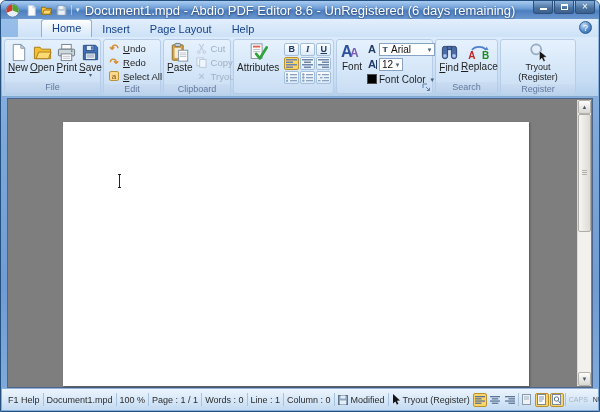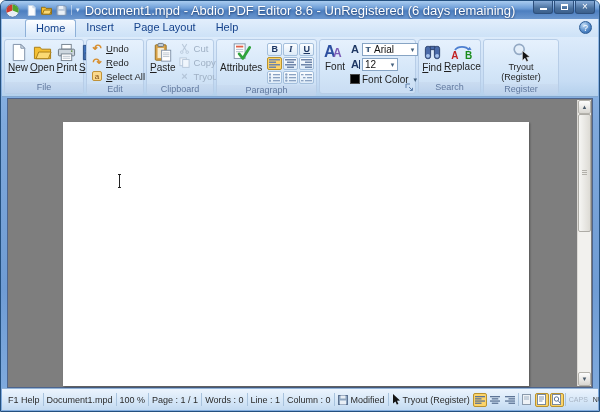--- a/index.html
+++ b/index.html
@@ -18,37 +18,37 @@
   .qarrow{font-size:7px;color:#eaf2fb;line-height:10px;}
   .title{position:absolute;left:0;right:0;top:2px;text-align:center;font-size:13px;color:#fff;
     text-shadow:0 1px 2px rgba(10,35,80,.8);pointer-events:none;white-space:nowrap;}
   .winbtns{position:absolute;right:4px;top:0;display:flex;gap:1px;z-index:3;}
   .wbtn{width:20px;height:13px;box-sizing:border-box;border:1px solid #2d4f7c;border-top:none;
     border-radius:0 0 3px 3px;background:linear-gradient(#88acd8,#4a719e 60%,#3c608c);
     display:flex;align-items:center;justify-content:center;color:#fff;font-size:10px;line-height:10px;}
   .glyph-min{width:7px;height:2px;background:#fff;margin-top:4px;}
   .glyph-max{width:7px;height:6px;box-sizing:border-box;border:1px solid #fff;border-top:2px solid #fff;}
   
-  .tabrow{position:absolute;top:18px;left:1px;right:1px;height:18px;
-    background:linear-gradient(#e2eefc,#cde2f7);display:flex;padding-left:23px;box-sizing:border-box;}
+  .tabrow{position:absolute;top:18px;left:17px;right:1px;height:18px;
+    background:linear-gradient(#e2eefc,#cde2f7);display:flex;align-items:flex-end;padding-left:23px;box-sizing:border-box;}
   .tab{height:16px;line-height:16px;padding:0 10px;font-size:11px;color:var(--tab_text,#15428b);border-radius:3px 3px 0 0;}
   .tab.active{background:linear-gradient(#fdfeff,#e7f1fc 55%,#d7e8fa);border:1px solid #8db0d8;border-bottom:none;height:17px;line-height:17px;}
   .help-orb{position:absolute;right:6px;top:2px;width:13px;height:13px;border-radius:50%;
     background:radial-gradient(circle at 35% 28%,#c4def7,#4f86c6 60%,#2e62a0);border:1px solid #2c5c96;
     color:#fff;font-size:9px;line-height:13px;text-align:center;box-sizing:border-box;}
   
   .ribbon{position:absolute;top:36px;left:1px;right:1px;height:60px;box-sizing:border-box;
     background:linear-gradient(#dcebfb,#c6dcf4 75%,#b4d0ec);border-bottom:1px solid #84a8d0;
     display:flex;align-items:flex-start;padding:2px 0 0 2px;}
   .rgroup{height:55px;margin-right:2px;box-sizing:border-box;border:1px solid #b7cde7;border-radius:3px;
     background:linear-gradient(#e6f1fd,#d4e6f8 60%,#c9ddf3);display:flex;flex-direction:column;position:relative;}
   .rcontent{flex:1;display:flex;align-items:flex-start;padding:1px 2px;box-sizing:border-box;}
   .rlabel{height:11px;line-height:11px;text-align:center;font-size:9px;color:#60789e;
     background:linear-gradient(#cadcf1,#bcd2ec);border-radius:0 0 2px 2px;}
-  .g-file{width:80px}.g-edit{width:58px}.g-clip{width:68px}.g-para{width:101px}
+  .g-file{width:97px}.g-edit{width:58px}.g-clip{width:68px}.g-para{width:101px}
   .g-font{width:97px}.g-search{width:63px}.g-reg{width:76px}
   .bigbtn{display:flex;flex-direction:column;align-items:center;padding:1px 1px;border-radius:2px;flex:0 0 auto;}
   .icon19{width:20px;height:20px;display:flex;align-items:center;justify-content:center;}
   .blabel{display:block;font-size:10px;color:#1e1e1e;line-height:11px;white-space:nowrap;}
   .blabel2{display:block;font-size:9px;color:#1e1e1e;line-height:10px;white-space:nowrap;text-align:center;}
   .accel::first-letter{text-decoration:underline;}
   .mini-arrow{font-size:6px;line-height:5px;color:#44617e;}
   .scol{display:flex;flex-direction:column;justify-content:flex-start;}
   .smallbtn{display:flex;align-items:center;gap:3px;height:14px;padding:0 2px;}
   .sicon{width:12px;height:12px;display:flex;align-items:center;justify-content:center;}
@@ -68,21 +68,21 @@
   .uglyph{text-decoration:underline;}
   .font-big-icon{position:relative;width:24px;height:19px;}
   .fa1{position:absolute;left:1px;top:0;font-size:16px;font-weight:bold;color:#2d50a0;line-height:19px;}
   .fa2{position:absolute;left:10px;top:4px;font-size:12px;font-weight:bold;color:#7a5ab5;line-height:15px;}
   .fcol{display:flex;flex-direction:column;gap:1px;margin-left:2px;margin-top:1px;}
   .frow{display:flex;align-items:center;gap:2px;height:14px;}
   .fletter{font-size:11px;font-weight:bold;color:#1f3864;width:10px;text-align:center;position:relative;line-height:13px;}
   .fletter.size::after{content:"";position:absolute;right:0;top:2px;bottom:2px;width:1px;background:#1f3864;}
   .combo{display:flex;align-items:center;background:#fff;border:1px solid #87a4c4;height:13px;box-sizing:border-box;padding-left:2px;}
   .combo.family{width:56px;}
-  .combo.size{width:36px;}
+  .combo.size{width:24px;}
   .combo-text{flex:1;font-size:10px;color:#111;line-height:11px;white-space:nowrap;overflow:hidden;}
   .combo-arrow,.fc-arrow{width:9px;font-size:7px;color:#44617e;text-align:center;line-height:11px;}
   .tt-icon{display:flex;width:9px;}
   .t1{font-size:8px;font-weight:bold;color:#9aa7b4;line-height:11px;}
   .t2{font-size:8px;font-weight:bold;color:#3c5a7c;margin-left:-4px;line-height:11px;}
   .swatch{width:10px;height:10px;background:#000;border:1px solid #4a4a4a;box-sizing:border-box;}
   .fclabel{font-size:10px;color:#1e1e1e;white-space:nowrap;}
   .dlauncher{position:absolute;right:1px;bottom:1px;width:9px;height:9px;display:flex;}
   .replace-icon{position:relative;width:24px;height:19px;}
   .ra{position:absolute;left:1px;bottom:0;color:#c22а;color:#c22222;font-weight:bold;font-size:10px;line-height:10px;}
@@ -386,21 +386,20 @@
                   <rect x="4" y="1" width="7" height="1.3"></rect>
                   <rect x="2" y="4" width="2.5" height="1.3"></rect>
                   <rect x="6" y="4" width="5" height="1.3"></rect>
                   <rect x="0" y="7" width="2.5" height="1.3"></rect>
                   <rect x="4" y="7" width="7" height="1.3"></rect>
                 </g>
               </svg>
           </div>
         </div>
       </div>
-      <div class="rlabel">Paragraph</div>
     </div>
 
     <div class="rgroup g-font">
       <div class="rcontent">
         <div class="bigbtn">
           <span class="font-big-icon">
             <span class="fa1">A</span>
               <span class="fa2">A</span>
           </span>
           <span class="blabel">Font</span>

